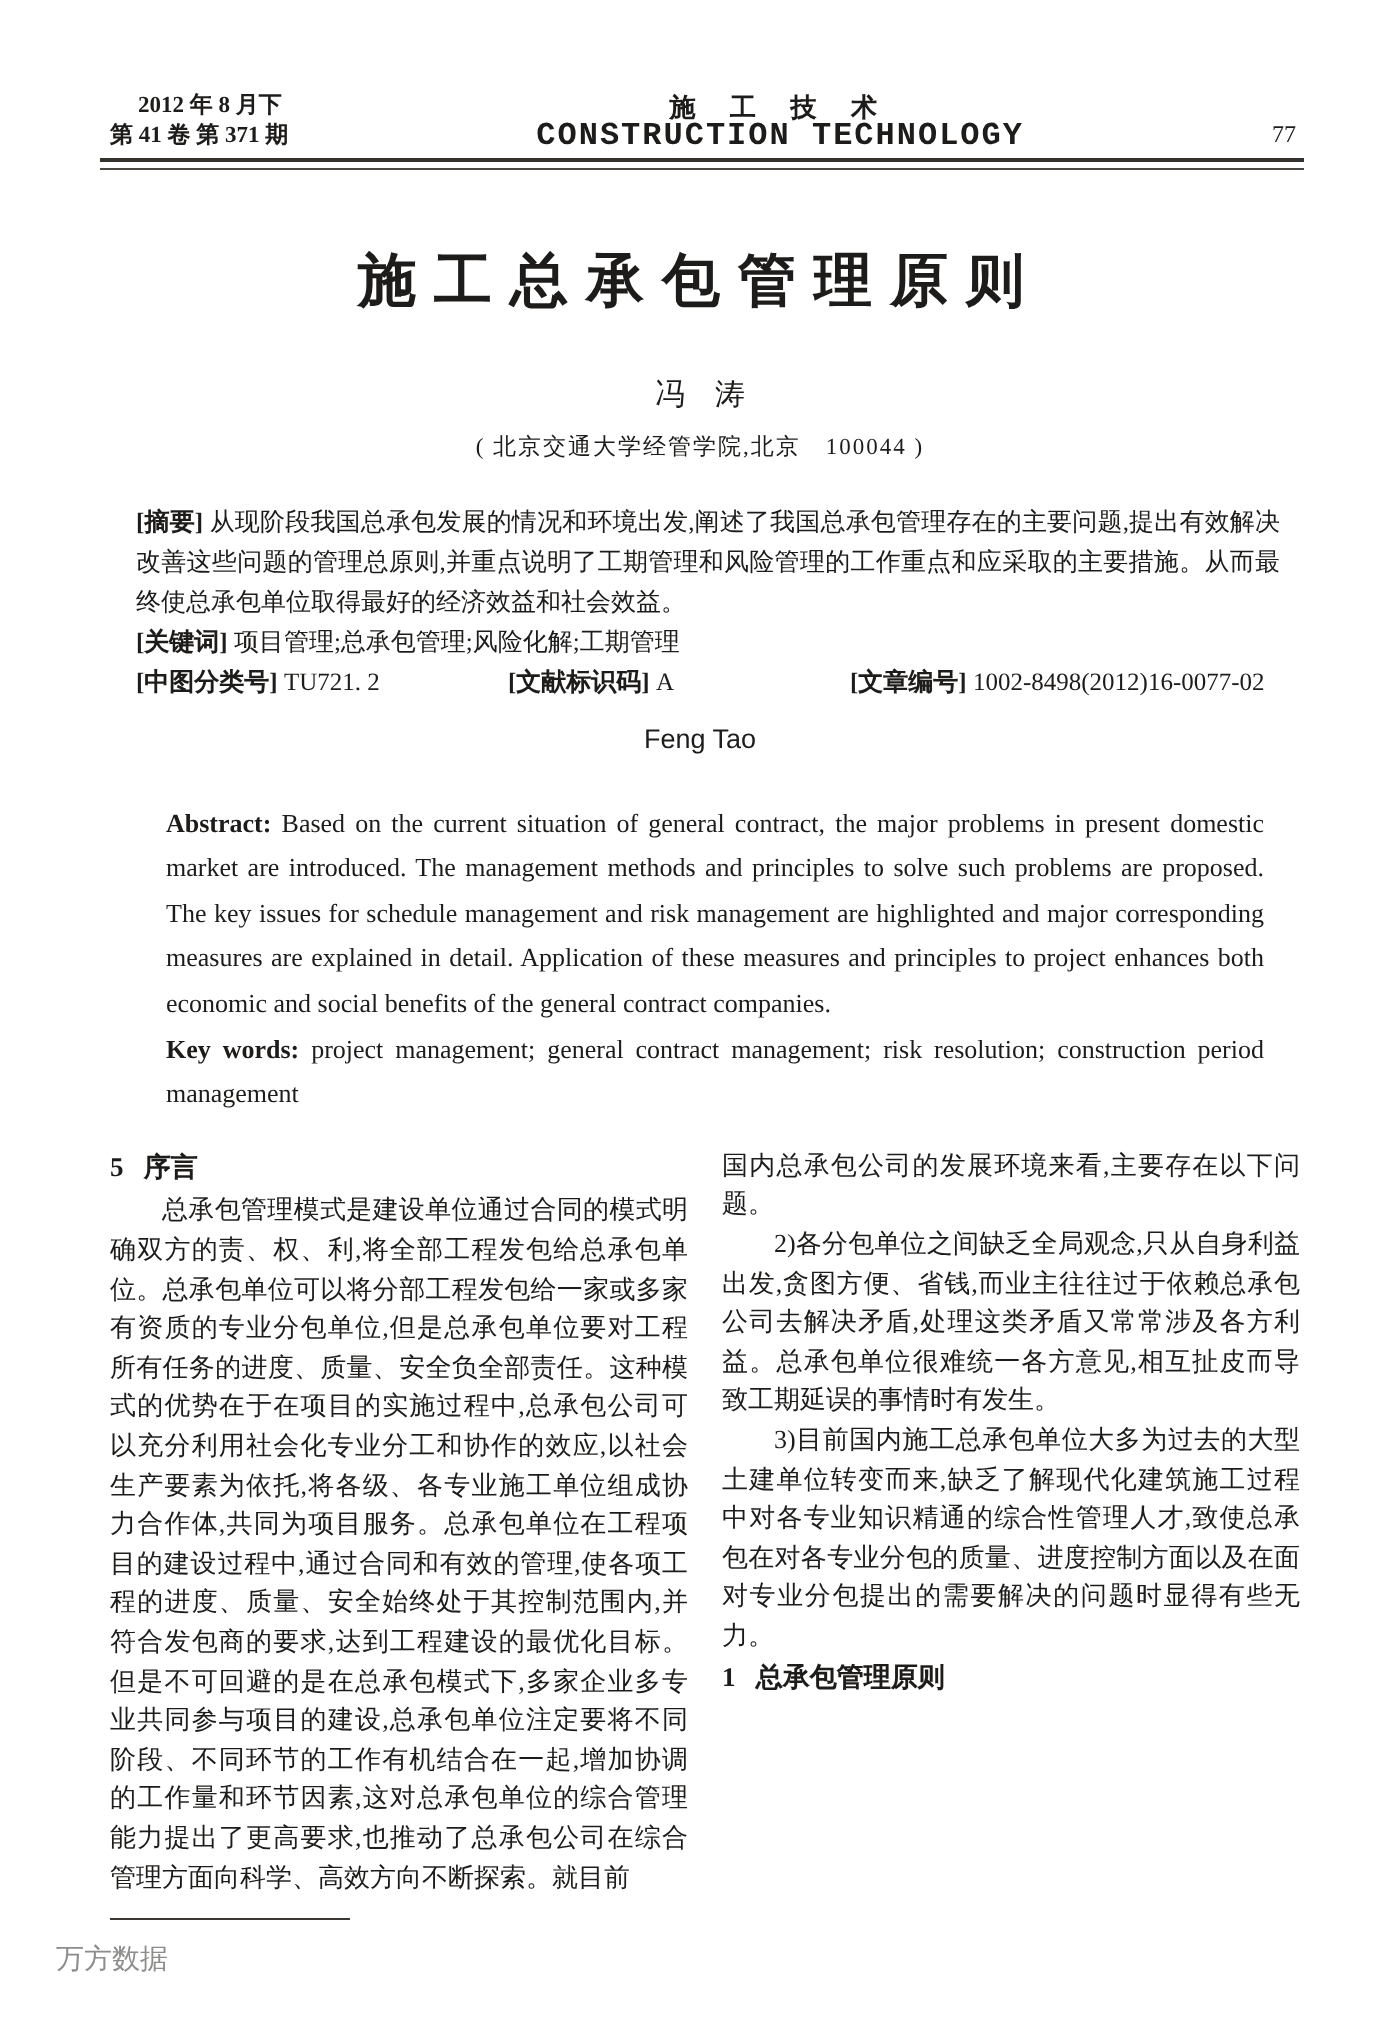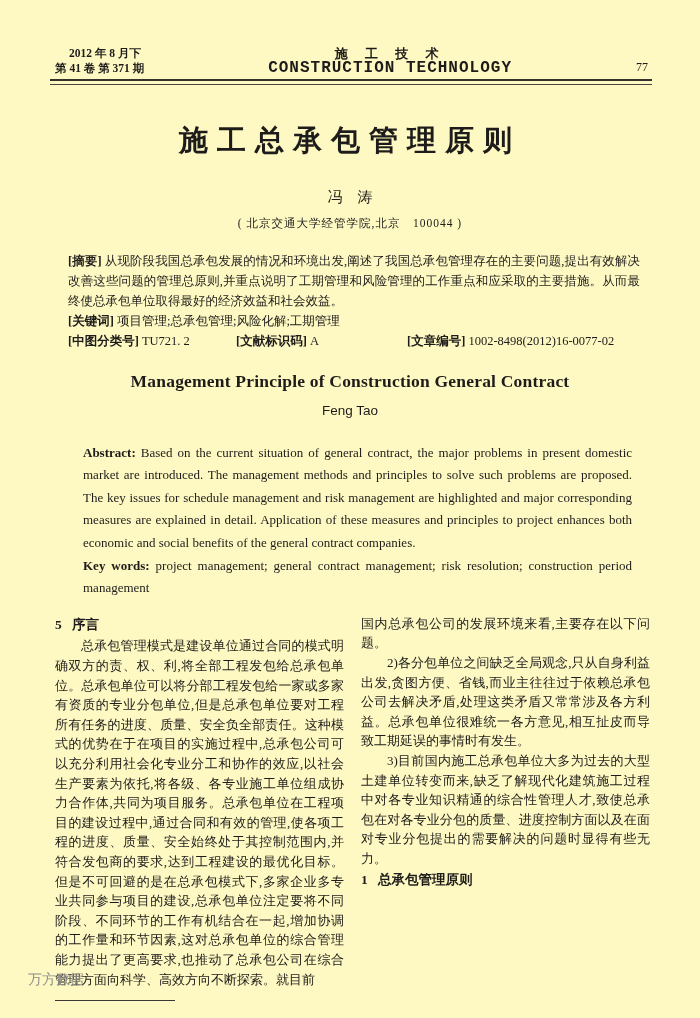--- a/index.html
+++ b/index.html
@@ -1,20 +1,20 @@
 <!DOCTYPE html>
 <html><head>
 <meta charset="utf-8">
 <style>
   html,body{margin:0;padding:0;background:#e8e8e6;}
   .page{
     position:relative;
     width:700px;height:1018px;
     margin:0 auto;
-    background:#fef9c3;
+    background:#ffffff;
     color:#1e1c1a;
     font-family:"Liberation Serif","DejaVu Serif",serif;
     overflow:hidden;
     box-sizing:border-box;
   }
   
   .header{
     display:flex;justify-content:space-between;align-items:flex-end;
     padding:46px 52px 0 55px;
     font-size:11.5px;font-weight:bold;line-height:15px;
@@ -40,21 +40,21 @@
   .abs-cn{
     margin:20px 60px 0 68px;
     font-size:12.5px;line-height:20px;text-align:justify;
   }
   .kw-cn{margin:0 60px 0 68px;font-size:12.5px;line-height:20px;}
   .lbl{font-weight:bold;}
   .meta-row{
     margin:0 60px 0 68px;font-size:12.5px;line-height:20px;
     display:flex;
   }
-  .meta-row .m1{width:168px;}
+  .meta-row .m1{width:186px;}
   .meta-row .m2{width:171px;}
   
   .title-en{
     margin:20px 0 0 0;text-align:center;
     font-size:17.5px;font-weight:bold;letter-spacing:.2px;
   }
   .author-en{
     margin-top:11px;text-align:center;font-size:13.5px;
     font-family:"Liberation Sans","DejaVu Sans",sans-serif;
   }
@@ -111,21 +111,20 @@
   <div class="affil-cn">( 北京交通大学经管学院,北京　100044 )</div>
 
   <p class="abs-cn"><span class="lbl">[摘要]</span> <span>从现阶段我国总承包发展的情况和环境出发,阐述了我国总承包管理存在的主要问题,提出有效解决改善这些问题的管理总原则,并重点说明了工期管理和风险管理的工作重点和应采取的主要措施。从而最终使总承包单位取得最好的经济效益和社会效益。</span></p>
   <p class="kw-cn"><span class="lbl">[关键词]</span> <span>项目管理;总承包管理;风险化解;工期管理</span></p>
   <div class="meta-row">
     <span class="m1"><span class="lbl">[中图分类号]</span> <span>TU721. 2</span></span>
     <span class="m2"><span class="lbl">[文献标识码]</span> <span>A</span></span>
     <span class="m3"><span class="lbl">[文章编号]</span> <span>1002-8498(2012)16-0077-02</span></span>
   </div>
 
-  <h2 class="title-en">Management Principle of Construction General Contract</h2>
   <div class="author-en">Feng Tao</div>
   <p class="abs-en"><span class="lbl">Abstract:</span> <span>Based on the current situation of general contract, the major problems in present domestic market are introduced.  The management methods and principles to solve such problems are proposed.  The key issues for schedule management and risk management are highlighted and major corresponding measures are explained in detail.  Application of these measures and principles to project enhances both economic and social benefits of the general contract companies.</span></p>
   <p class="kw-en"><span class="lbl">Key words:</span> <span>project management; general contract management; risk resolution; construction period management</span></p>
 
   <div class="columns">
     <div class="col">
       <h3>5   序言</h3>
       <p class="indent">总承包管理模式是建设单位通过合同的模式明确双方的责、权、利,将全部工程发包给总承包单位。总承包单位可以将分部工程发包给一家或多家有资质的专业分包单位,但是总承包单位要对工程所有任务的进度、质量、安全负全部责任。这种模式的优势在于在项目的实施过程中,总承包公司可以充分利用社会化专业分工和协作的效应,以社会生产要素为依托,将各级、各专业施工单位组成协力合作体,共同为项目服务。总承包单位在工程项目的建设过程中,通过合同和有效的管理,使各项工程的进度、质量、安全始终处于其控制范围内,并符合发包商的要求,达到工程建设的最优化目标。但是不可回避的是在总承包模式下,多家企业多专业共同参与项目的建设,总承包单位注定要将不同阶段、不同环节的工作有机结合在一起,增加协调的工作量和环节因素,这对总承包单位的综合管理能力提出了更高要求,也推动了总承包公司在综合管理方面向科学、高效方向不断探索。就目前</p>
       <div class="footnote">
         <div class="fn-rule"></div>

